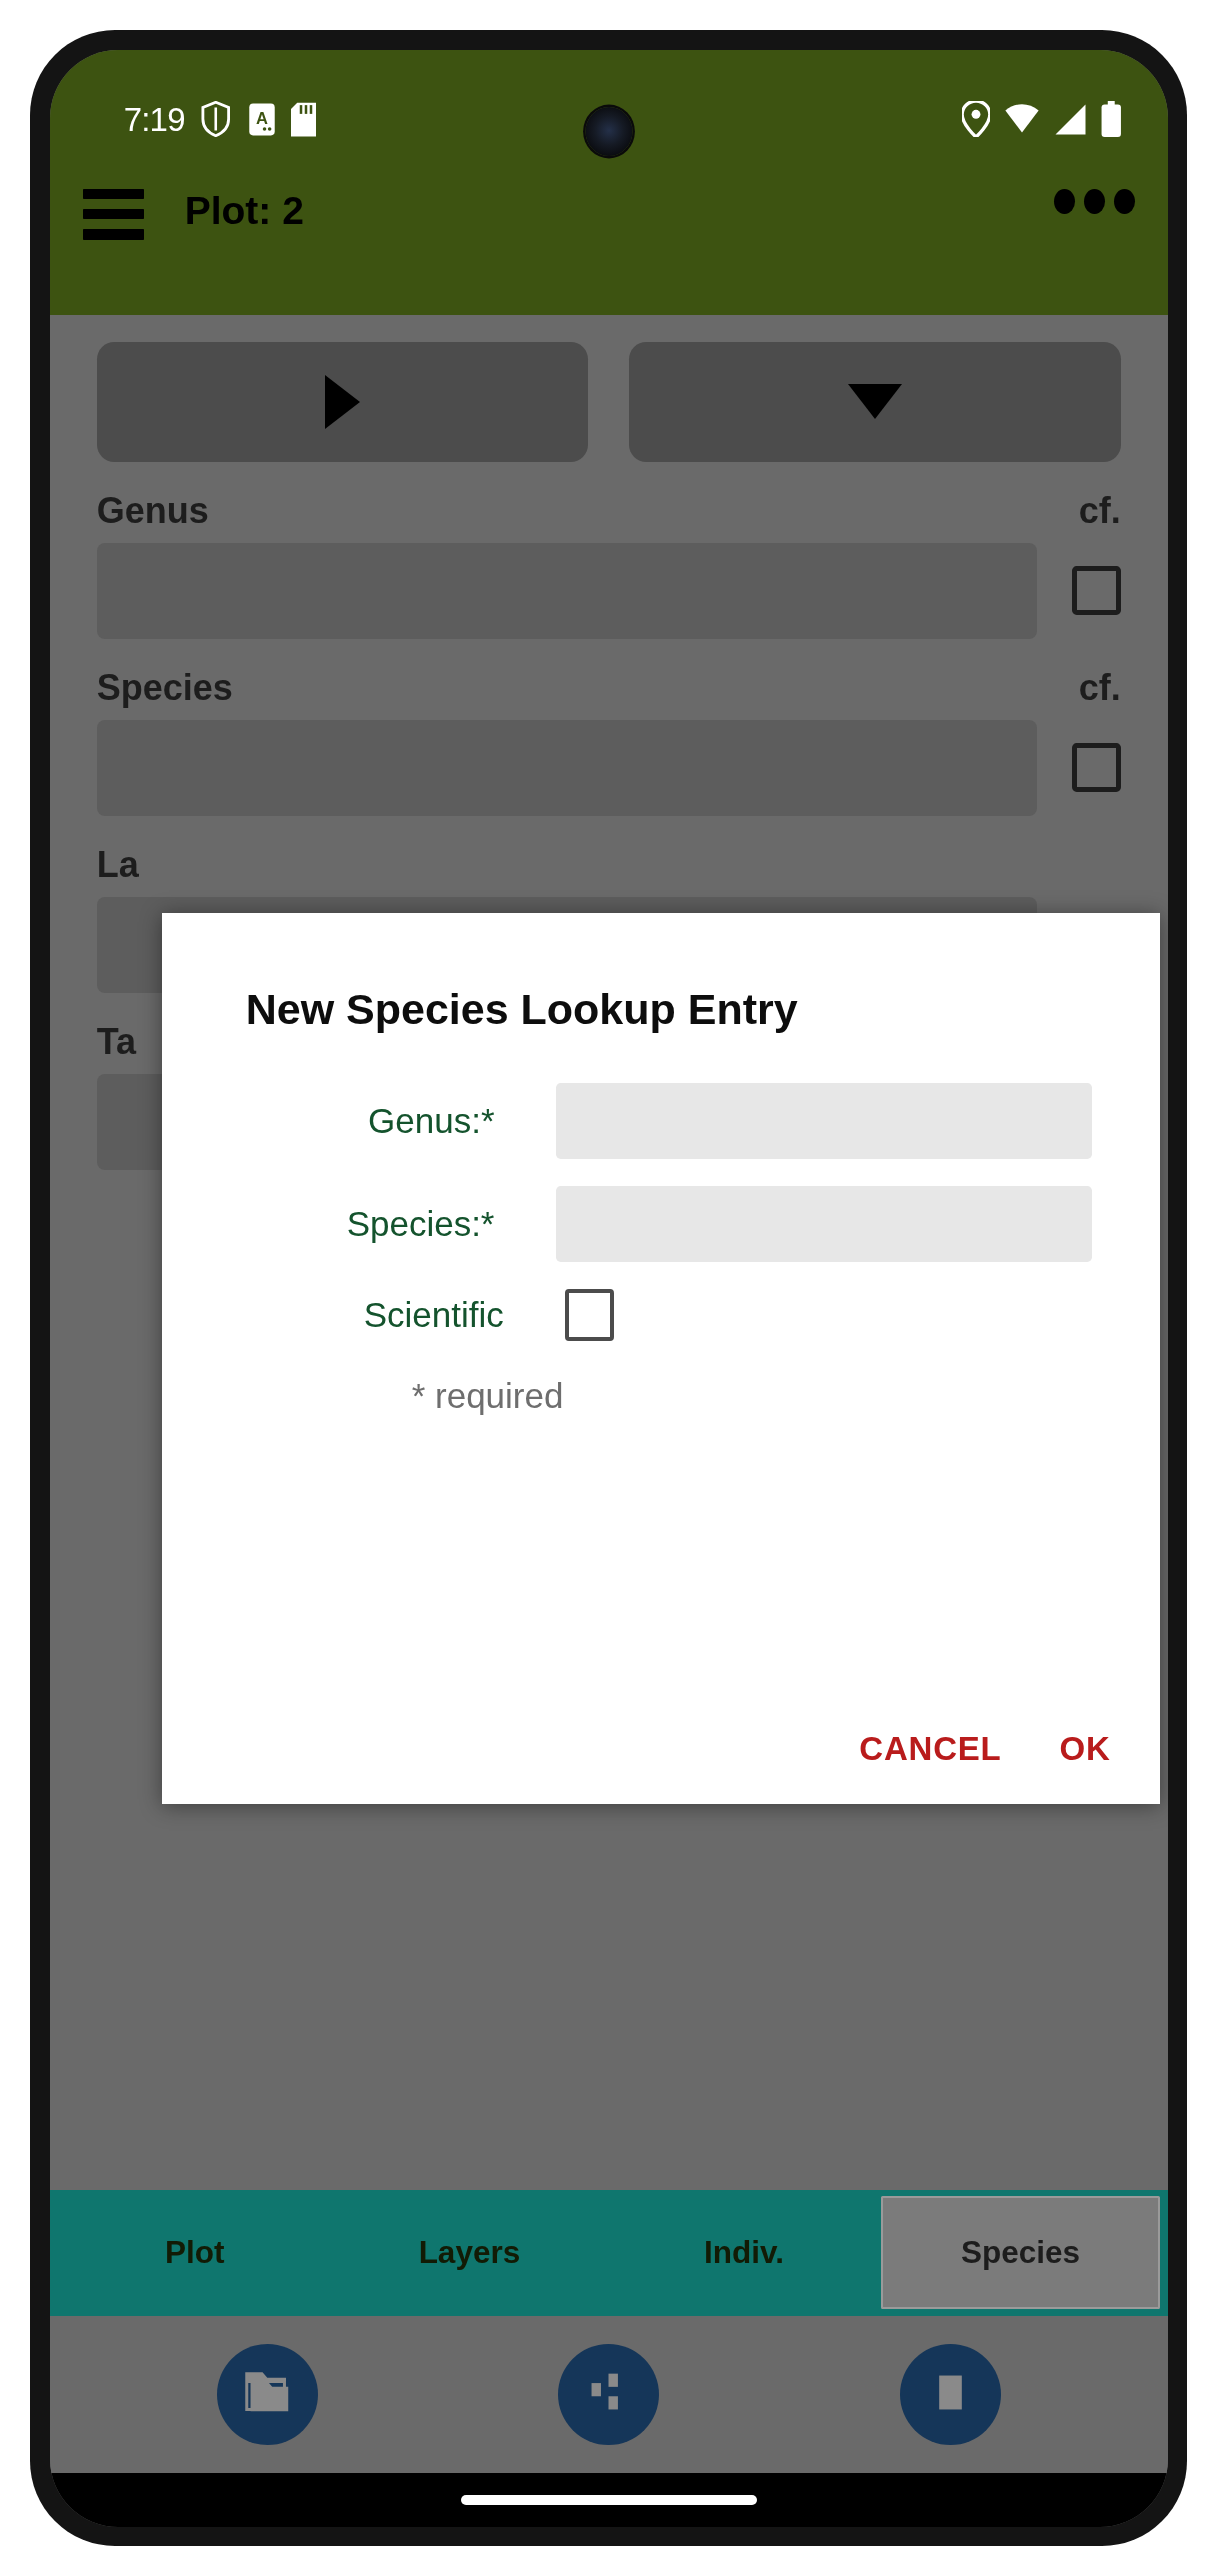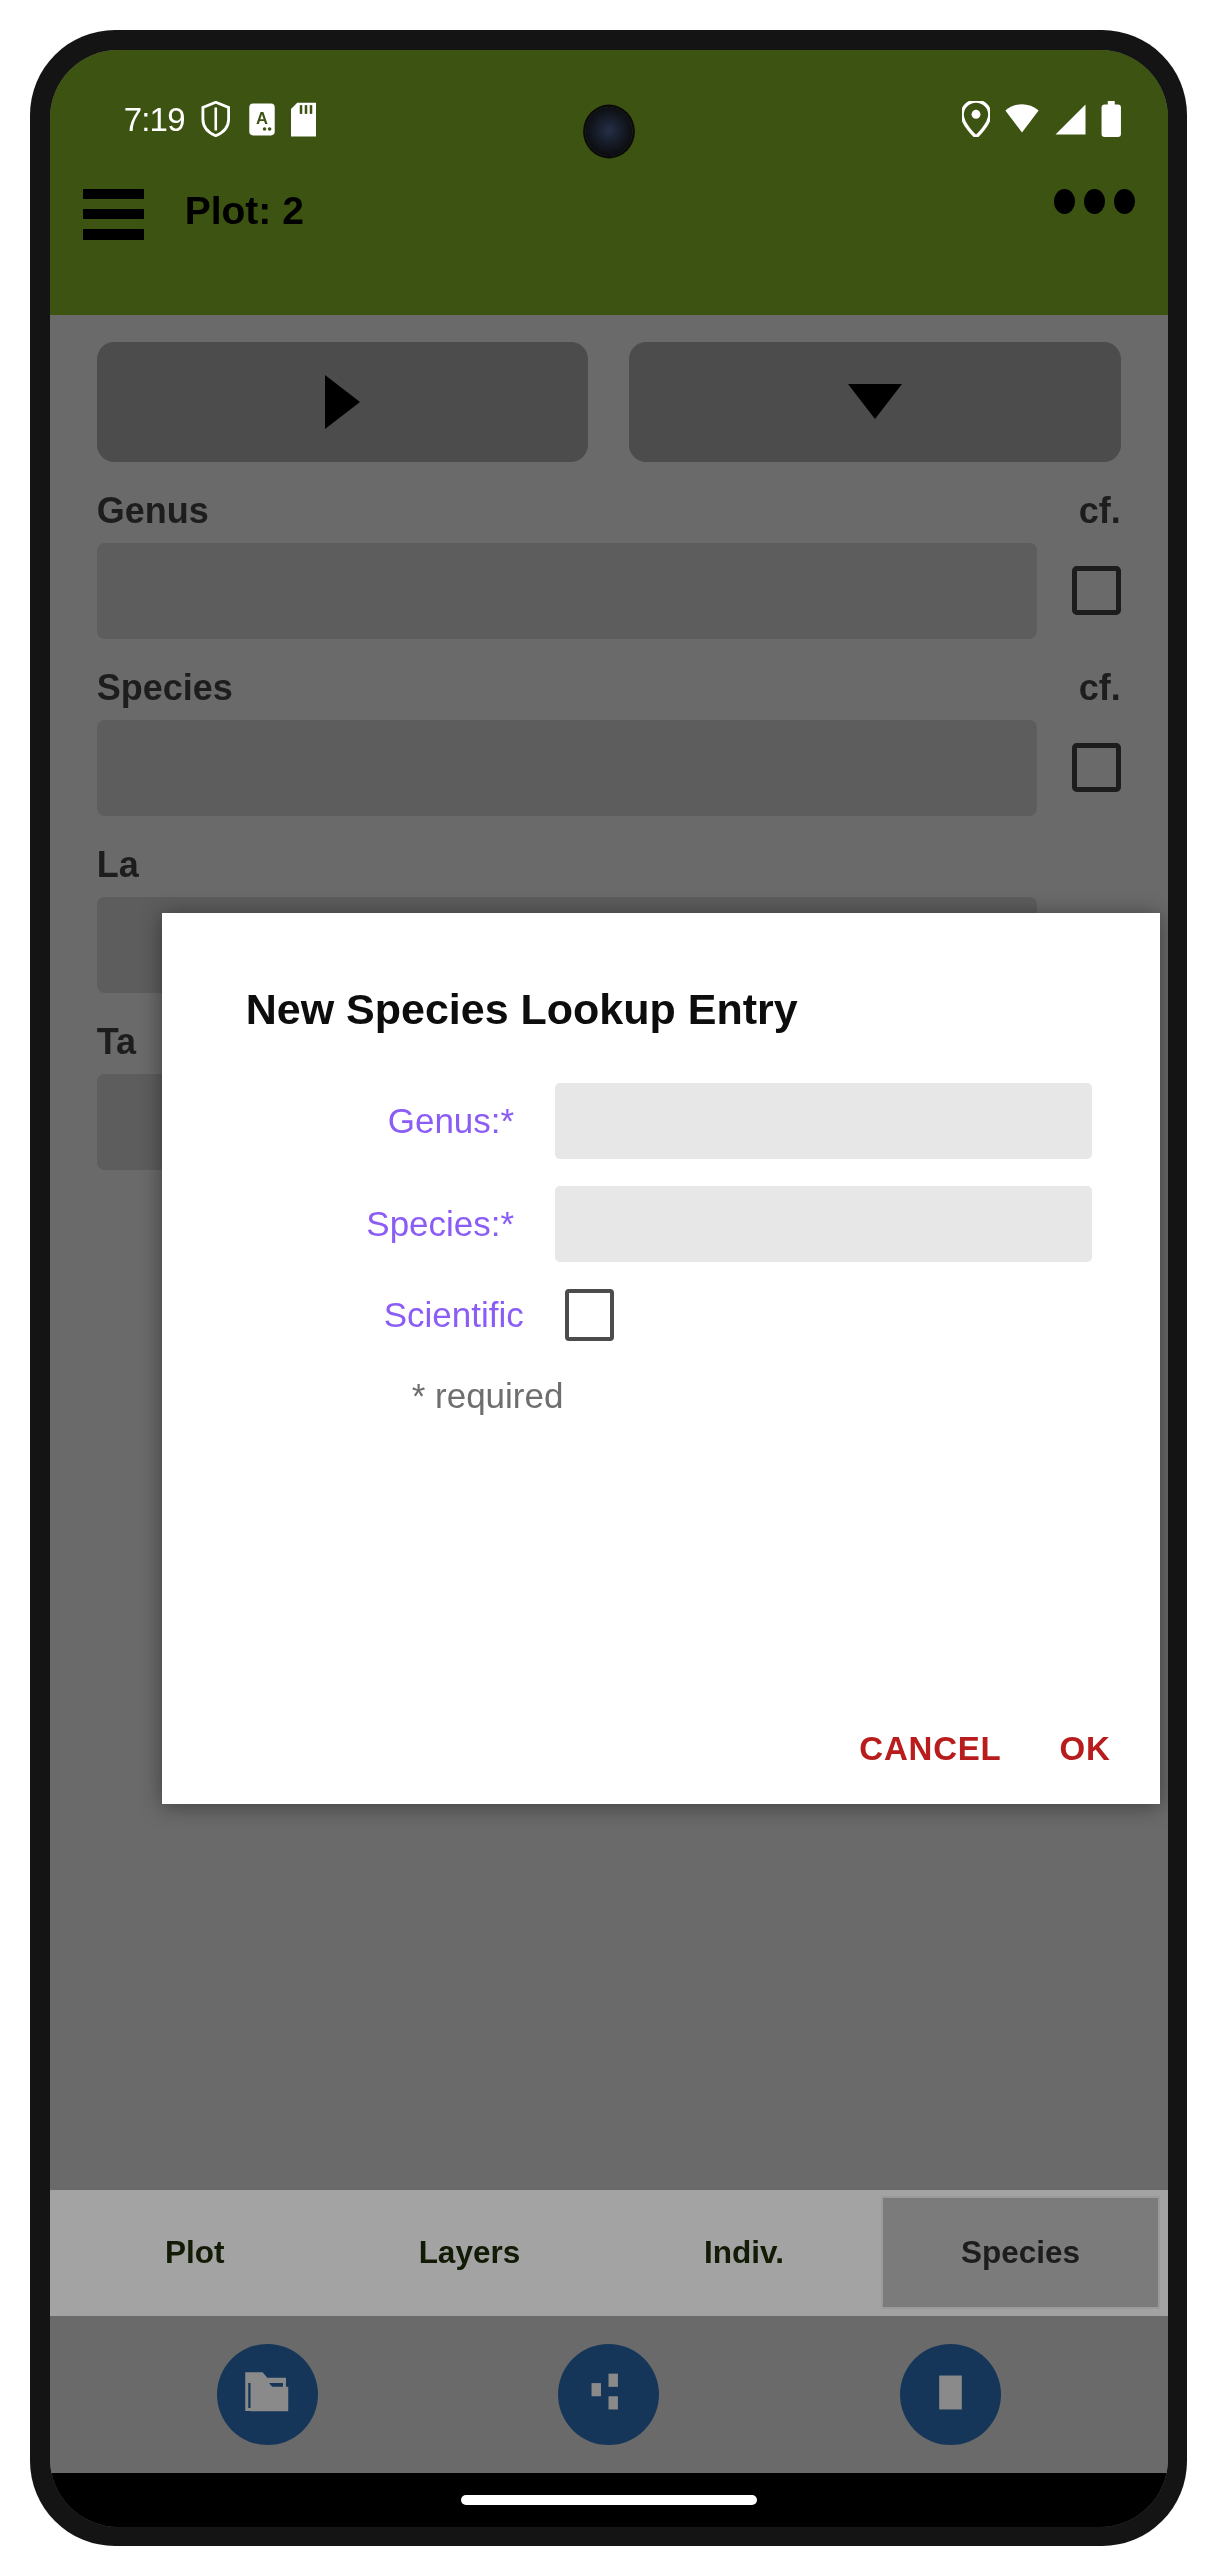--- a/index.html
+++ b/index.html
@@ -125,21 +125,21 @@
     display: flex; align-items: center; justify-content: center;
     gap: 31.5px; margin-top: 68px;
   }
   #confirm-label { font-size: 36px; font-weight: bold; color: #1d1d1d; }
   #shield-check { width: 93px; height: 93px; }
 
   
   #tab-bar {
     position: absolute; left: 0; top: 2140px;
     width: 100%; height: 126px;
-    background: #a3a3a3;
+    background: #0f766e;
     display: flex; align-items: stretch;
     padding: 6.3px 7.9px 6.3px 7.9px;
   }
   .tab {
     flex: 1;
     display: flex; align-items: center; justify-content: center;
     font-size: 31.5px; font-weight: bold;
     color: #121b05;
     cursor: pointer;
     border-radius: 1.6px;
@@ -197,22 +197,22 @@
     padding: 72px 0 0 68px;
     margin-left: 16px;
   }
   #dialog-form { margin-top: 49px; padding: 0 68px 0 0; }
   .drow {
     display: flex; align-items: center;
     margin-bottom: 27px;
   }
   .dlabel {
     width: 403px; text-align: right;
-    font-size: 35px; color: #8b5cf6;
-    padding-right: 41px;
+    font-size: 35px; color: #14532d;
+    padding-right: 61px;
   }
   .dinput {
     width: 551px; height: 76px;
     background: #e7e7e7; border-radius: 4.7px;
     border: none;
   }
   .dcheckrow { display: flex; align-items: center; margin-bottom: 23.6px; }
   .dcheck {
     width: 49px; height: 52px;
     border: 4.7px solid #4c4c4c;

